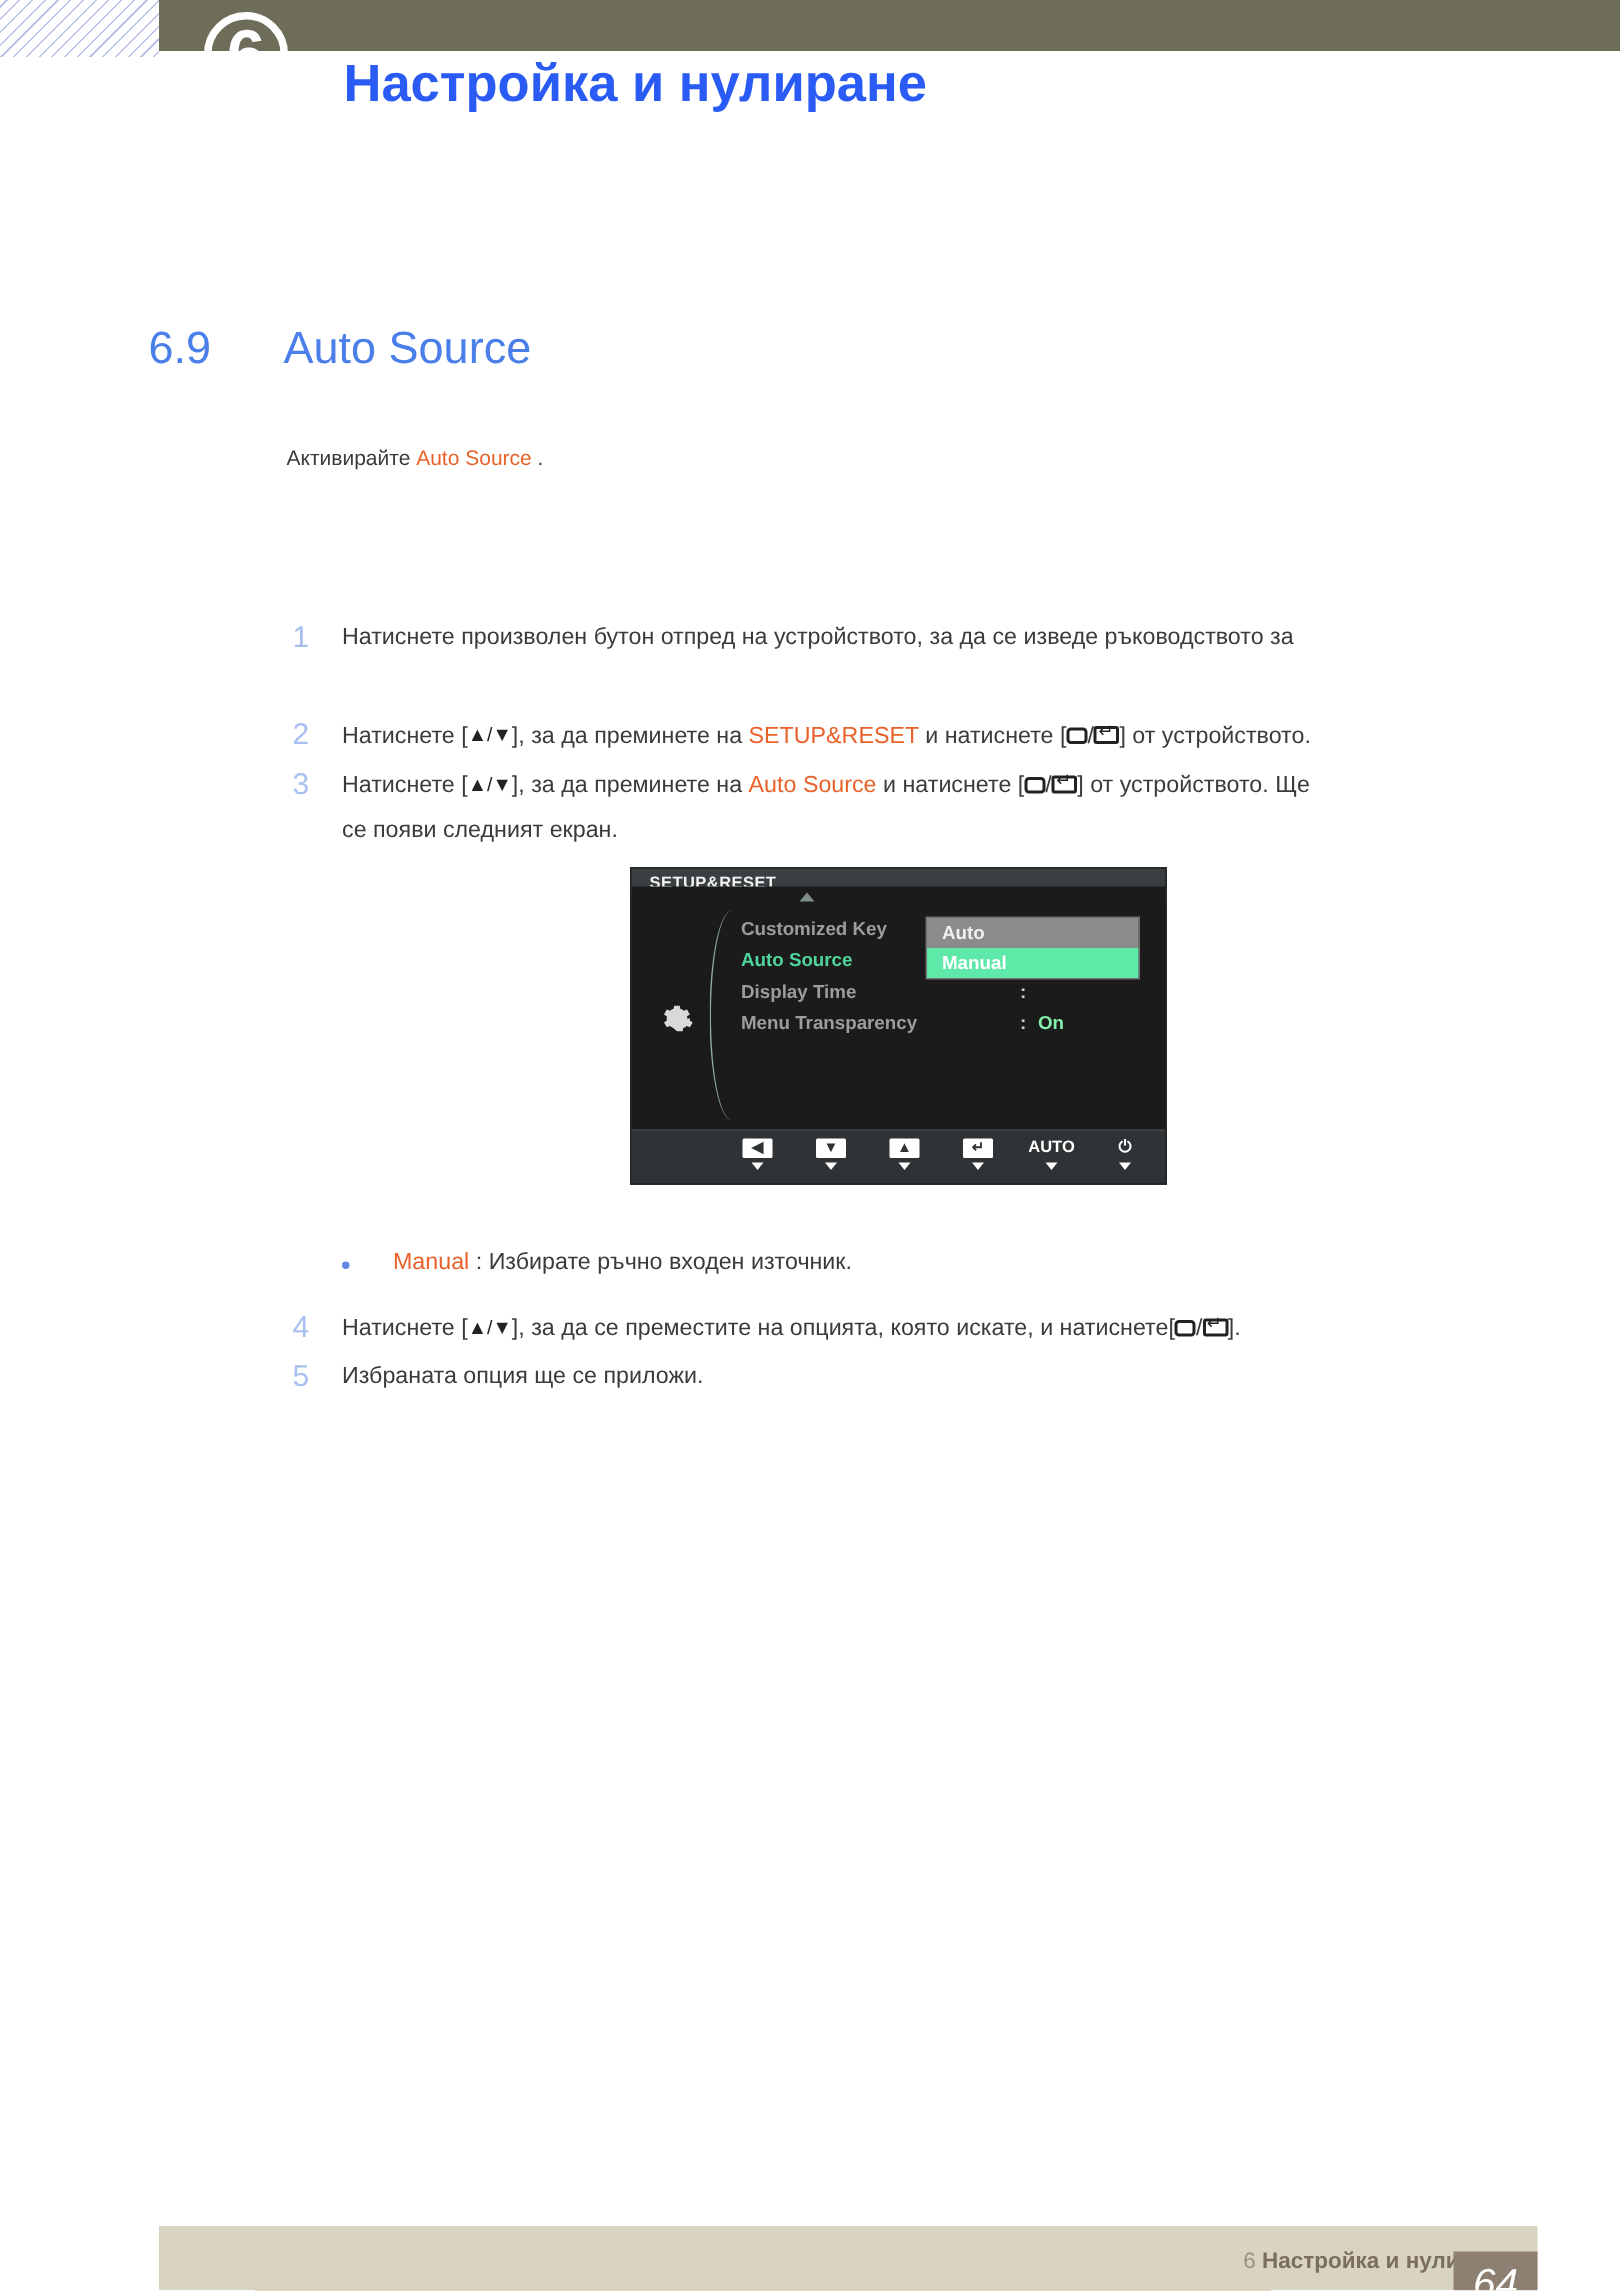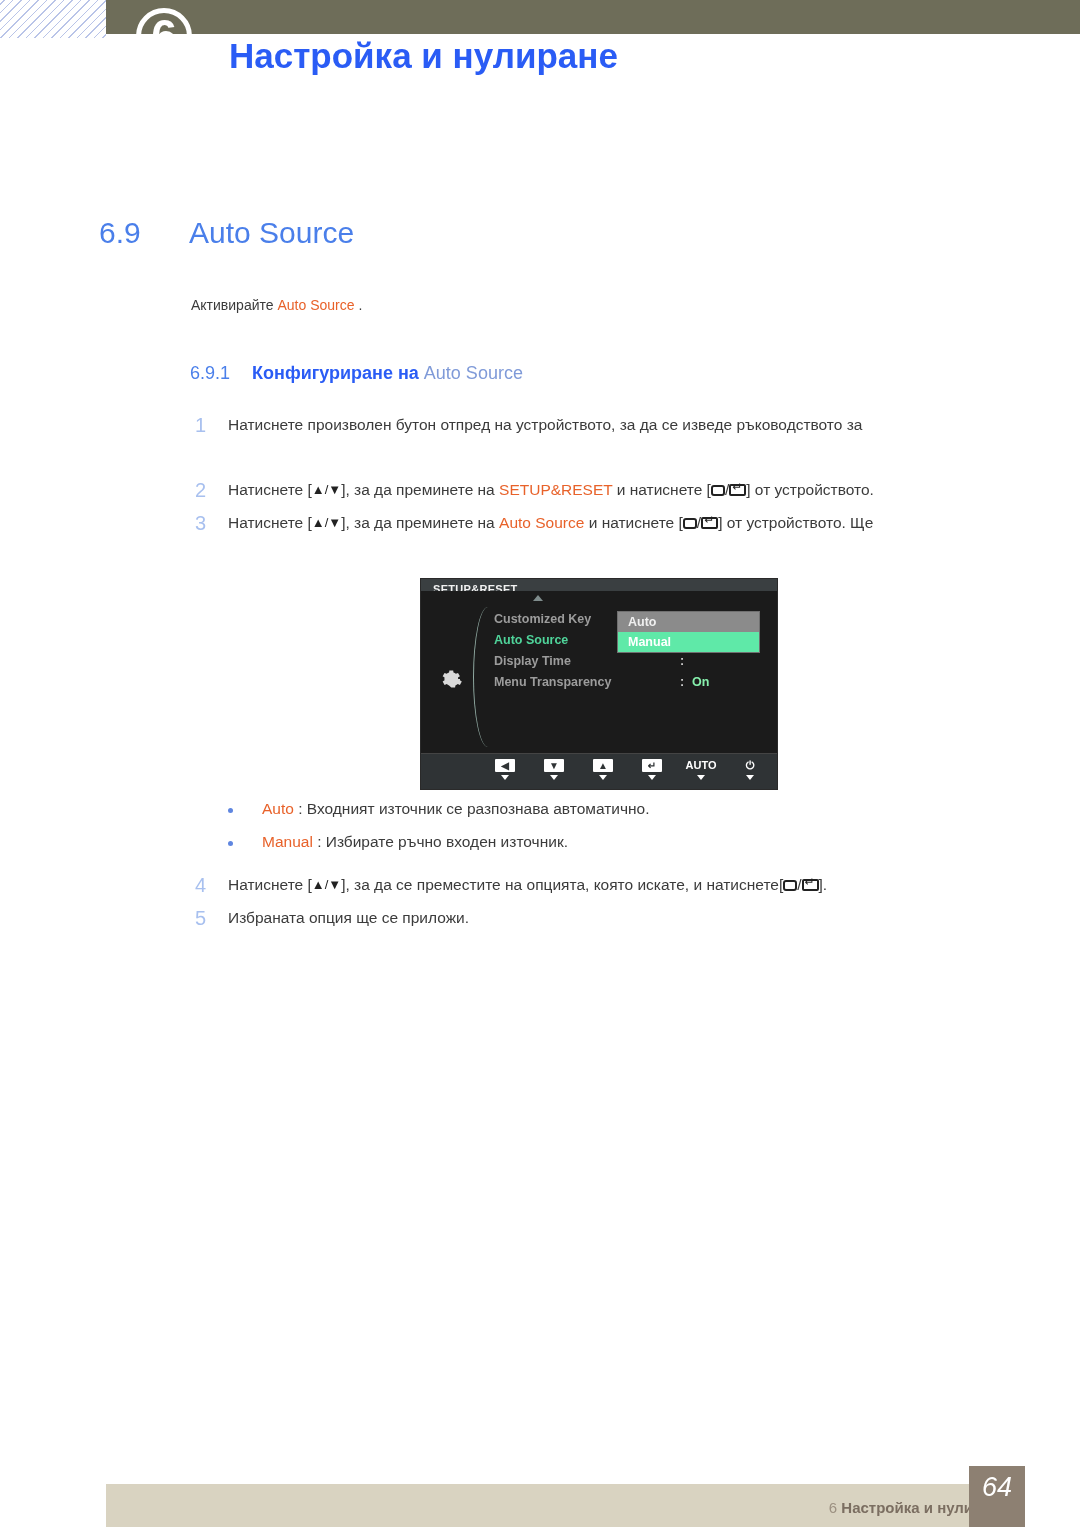--- a/index.html
+++ b/index.html
@@ -317,21 +317,21 @@
     right: 72px; bottom: 11px;
     font-size: 15px;
     font-weight: bold;
     color: #7b6e61;
     white-space: nowrap;
   }
   .footer-text .ch { font-weight: normal; color: #9c9081; }
   .footer-page {
     position: absolute;
     right: 55px; bottom: 0;
-    width: 56px; height: 61px;
+    width: 56px; height: 26px;
     background: #8d8072;
     color: #ffffff;
     font-size: 27px;
     font-style: italic;
     line-height: 43px;
     text-align: center;
   }
 </style>
 </head>
 <body>
@@ -347,37 +347,35 @@
 
   <div class="sec-head">
     <span class="sec-num">6.9</span>
     <span class="sec-title">Auto Source</span>
   </div>
 
   <div class="intro">
     <span>Активирайте </span><span class="orange">Auto Source</span><span> .</span>
   </div>
 
-  <div class="subsec">
-    <span class="s-num">6.9.1</span><span class="s-bold">Конфигуриране на</span> <span class="s-reg">Auto Source</span>
-  </div>
 
   <div class="step" style="left:228px; top:410px; width:790px;">
     <span class="n">1</span>
     <span class="step-txt">Натиснете произволен бутон отпред на устройството, за да се изведе ръководството за</span>
   </div>
 
   <div class="step" style="left:228px; top:475px; width:790px;">
     <span class="n">2</span>
     <span class="step-txt"><span>Натиснете [</span><span class="icon-arrow-up">▲/▼</span><span>], за да преминете на </span><span class="orange">SETUP&amp;RESET</span><span> и натиснете [</span><span class="icon-rect"></span>/<span class="icon-enter"></span><span>] от устройството.</span></span>
   </div>
 
   <div class="step" style="left:228px; top:508px; width:790px;">
     <span class="n">3</span>
     <span class="step-txt"><span>Натиснете [</span><span class="icon-arrow-up">▲/▼</span><span>], за да преминете на </span><span class="orange">Auto Source</span><span> и натиснете [</span><span class="icon-rect"></span>/<span class="icon-enter"></span><span>] от устройството. Ще</span></span>
+    <span class="step-txt">се появи следният екран.</span>
   </div>
 
   <div class="osd">
     <div class="osd-title">SETUP&amp;RESET</div>
     <div class="osd-body">
       <div class="osd-caret"></div>
       <svg class="osd-gear" viewBox="0 0 24 24">
         <path fill="#d9d9d9" d="M12 8.2a3.8 3.8 0 1 0 0 7.6 3.8 3.8 0 0 0 0-7.6zm0 5.6a1.8 1.8 0 1 1 0-3.6 1.8 1.8 0 0 1 0 3.6z"></path>
         <path fill="#d9d9d9" d="M21 12c0-.5-.05-1-.14-1.46l2.02-1.3-2-3.46-2.24.85a7.9 7.9 0 0 0-2.5-1.45L15.8 3h-4l-.34 2.18a7.9 7.9 0 0 0-2.5 1.45l-2.24-.85-2 3.46 2.02 1.3A8.2 8.2 0 0 0 6.6 12c0 .5.05 1 .14 1.46l-2.02 1.3 2 3.46 2.24-.85a7.9 7.9 0 0 0 2.5 1.45L13.8 21h4l.34-2.18a7.9 7.9 0 0 0 2.5-1.45l2.24.85 2-3.46-2.02-1.3c.09-.46.14-.96.14-1.46z" transform="translate(-2.4,0) scale(0.95) translate(0.6,0.6)"></path>
       </svg>
@@ -433,24 +431,20 @@
           <span class="tick"></span>
         </div>
         <div class="osd-btn">
           <span class="glyph">⏻</span>
           <span class="tick"></span>
         </div>
       </div>
     </div>
   </div>
 
-  <div class="bullet" style="left:262px; top:800px;">
-    <span class="dot"></span>
-    <span class="orange">Auto</span><span> : Входният източник се разпознава автоматично.</span>
-  </div>
   <div class="bullet" style="left:262px; top:833px;">
     <span class="dot"></span>
     <span class="orange">Manual</span><span> : Избирате ръчно входен източник.</span>
   </div>
 
   <div class="step" style="left:228px; top:870px; width:790px;">
     <span class="n">4</span>
     <span class="step-txt"><span>Натиснете [</span><span class="icon-arrow-up">▲/▼</span><span>], за да се преместите на опцията, която искате, и натиснете[</span><span class="icon-rect"></span>/<span class="icon-enter"></span><span>].</span></span>
   </div>
 

